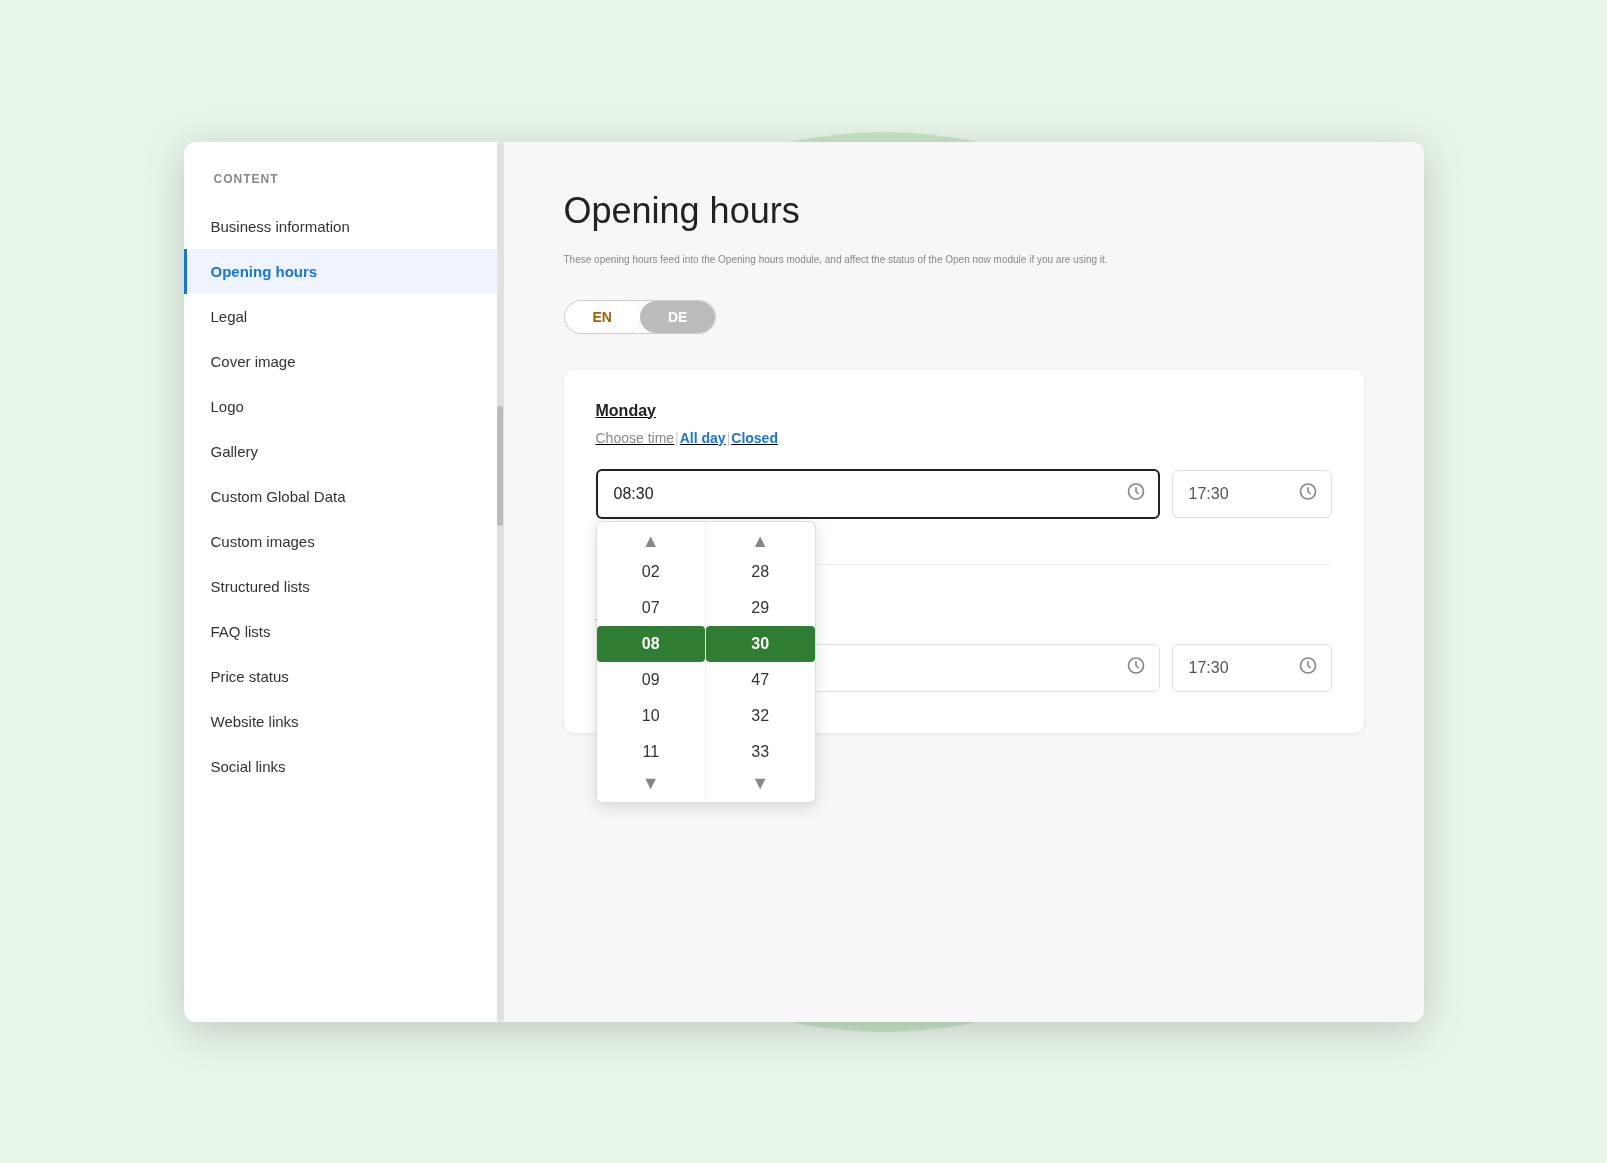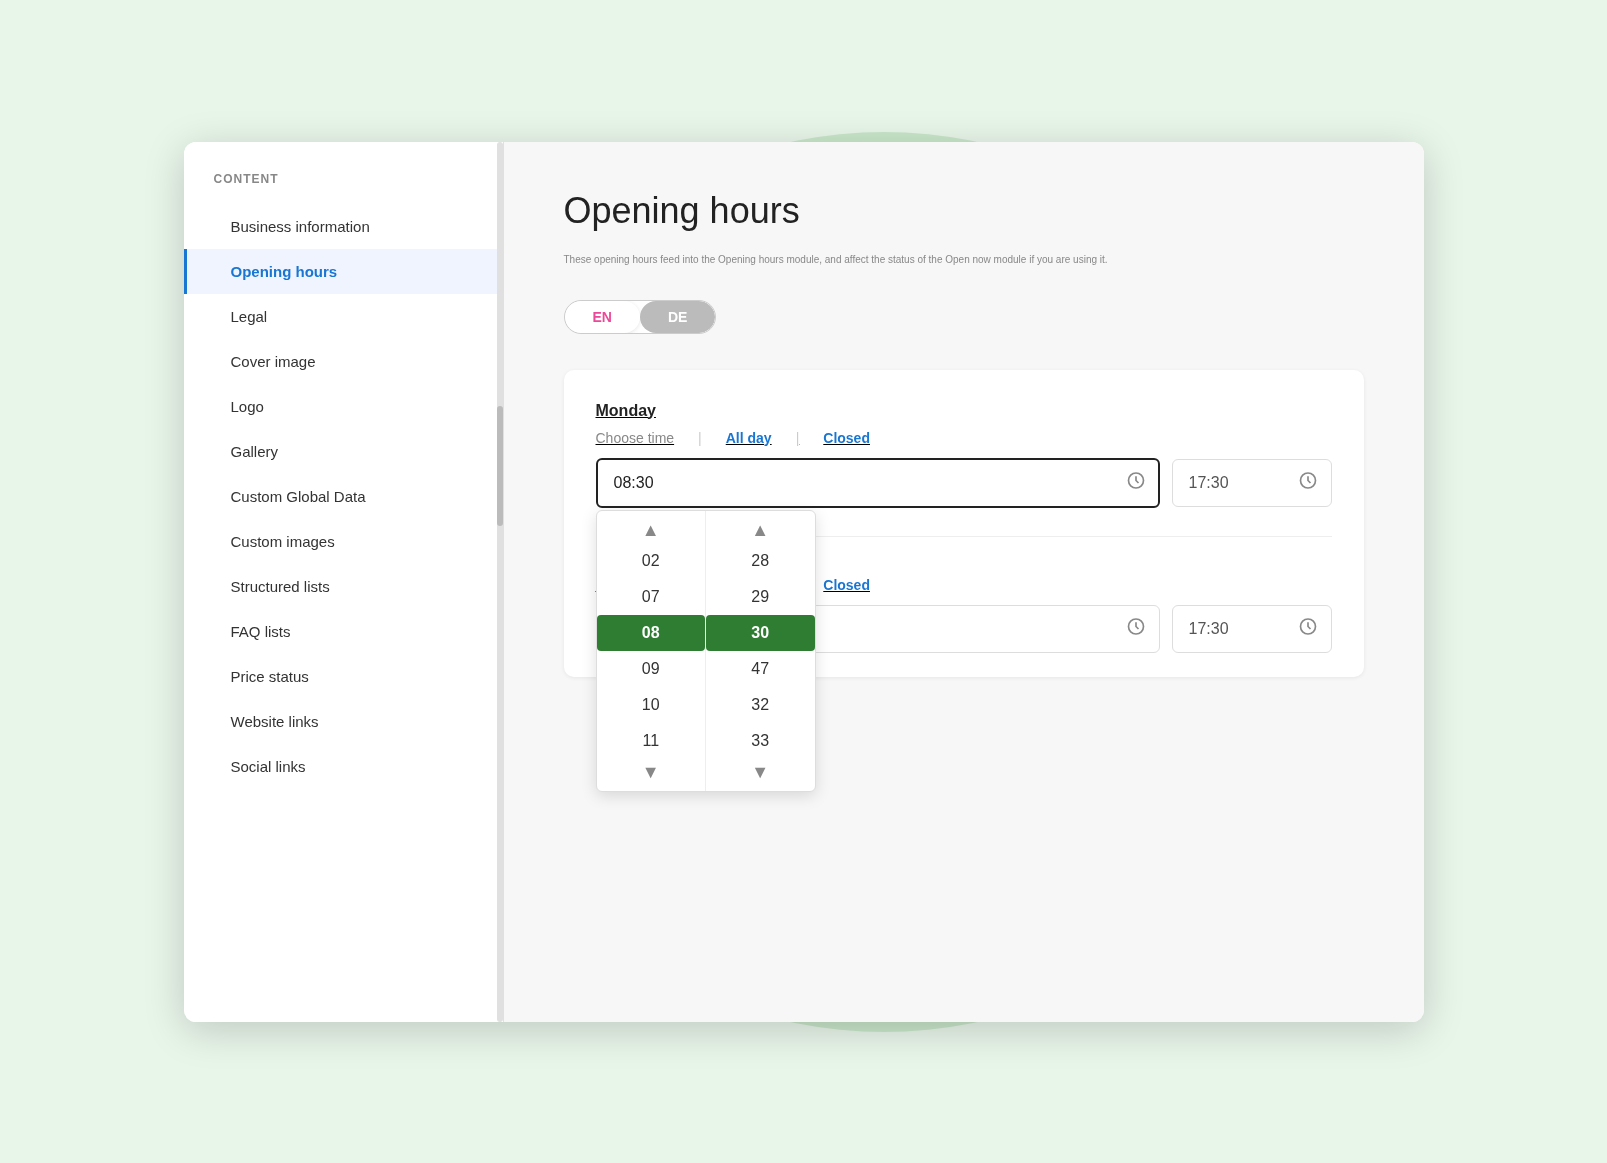--- a/index.html
+++ b/index.html
@@ -50,21 +50,21 @@
       font-size: 12px;
       font-weight: 700;
       letter-spacing: 1px;
       color: #888;
       padding: 0 30px 18px 30px;
       text-transform: uppercase;
     }
     .sidebar-item {
       display: flex;
       align-items: center;
-      padding: 14px 44px;
+      padding: 14px 24px;
       font-size: 15px;
       color: #333;
       cursor: pointer;
       position: relative;
       border-left: 3px solid transparent;
     }
     .sidebar-item.active {
       color: #1976d2;
       font-weight: 600;
       background: #f0f4ff;
@@ -123,21 +123,21 @@
       font-size: 14px;
       font-weight: 600;
       cursor: pointer;
       border: none;
       background: transparent;
       color: #555;
       border-radius: 24px;
     }
     .lang-btn.active {
       background: #fff;
-      color: #ec4899;
+      color: #a16207;
       box-shadow: 0 1px 4px rgba(0,0,0,0.10);
     }
     .lang-btn.inactive {
       background: #bbb;
       color: #fff;
     }
     
     .card {
       background: #fff;
       border-radius: 10px;
@@ -147,38 +147,38 @@
     }
     .day-label {
       font-size: 16px;
       font-weight: 700;
       color: #222;
       margin-bottom: 10px;
     }
     .time-options {
       display: flex;
       align-items: center;
-      gap: 24px;
-      margin-bottom: 12px;
+      gap: 1px;
+      margin-bottom: 23px;
       font-size: 14px;
       color: #888;
     }
     .time-options .sep { color: #ccc; }
     .time-link {
       color: #1976d2;
       font-weight: 600;
       cursor: pointer;
       text-decoration: none;
     }
     
     .time-row {
       display: flex;
       align-items: center;
       gap: 12px;
-      margin-bottom: 0;
+      margin-bottom: 17px;
       position: relative;
     }
     .time-input-wrap {
       position: relative;
       flex: 1;
     }
     .time-input {
       width: 100%;
       border: 2px solid #222;
       border-radius: 6px;

